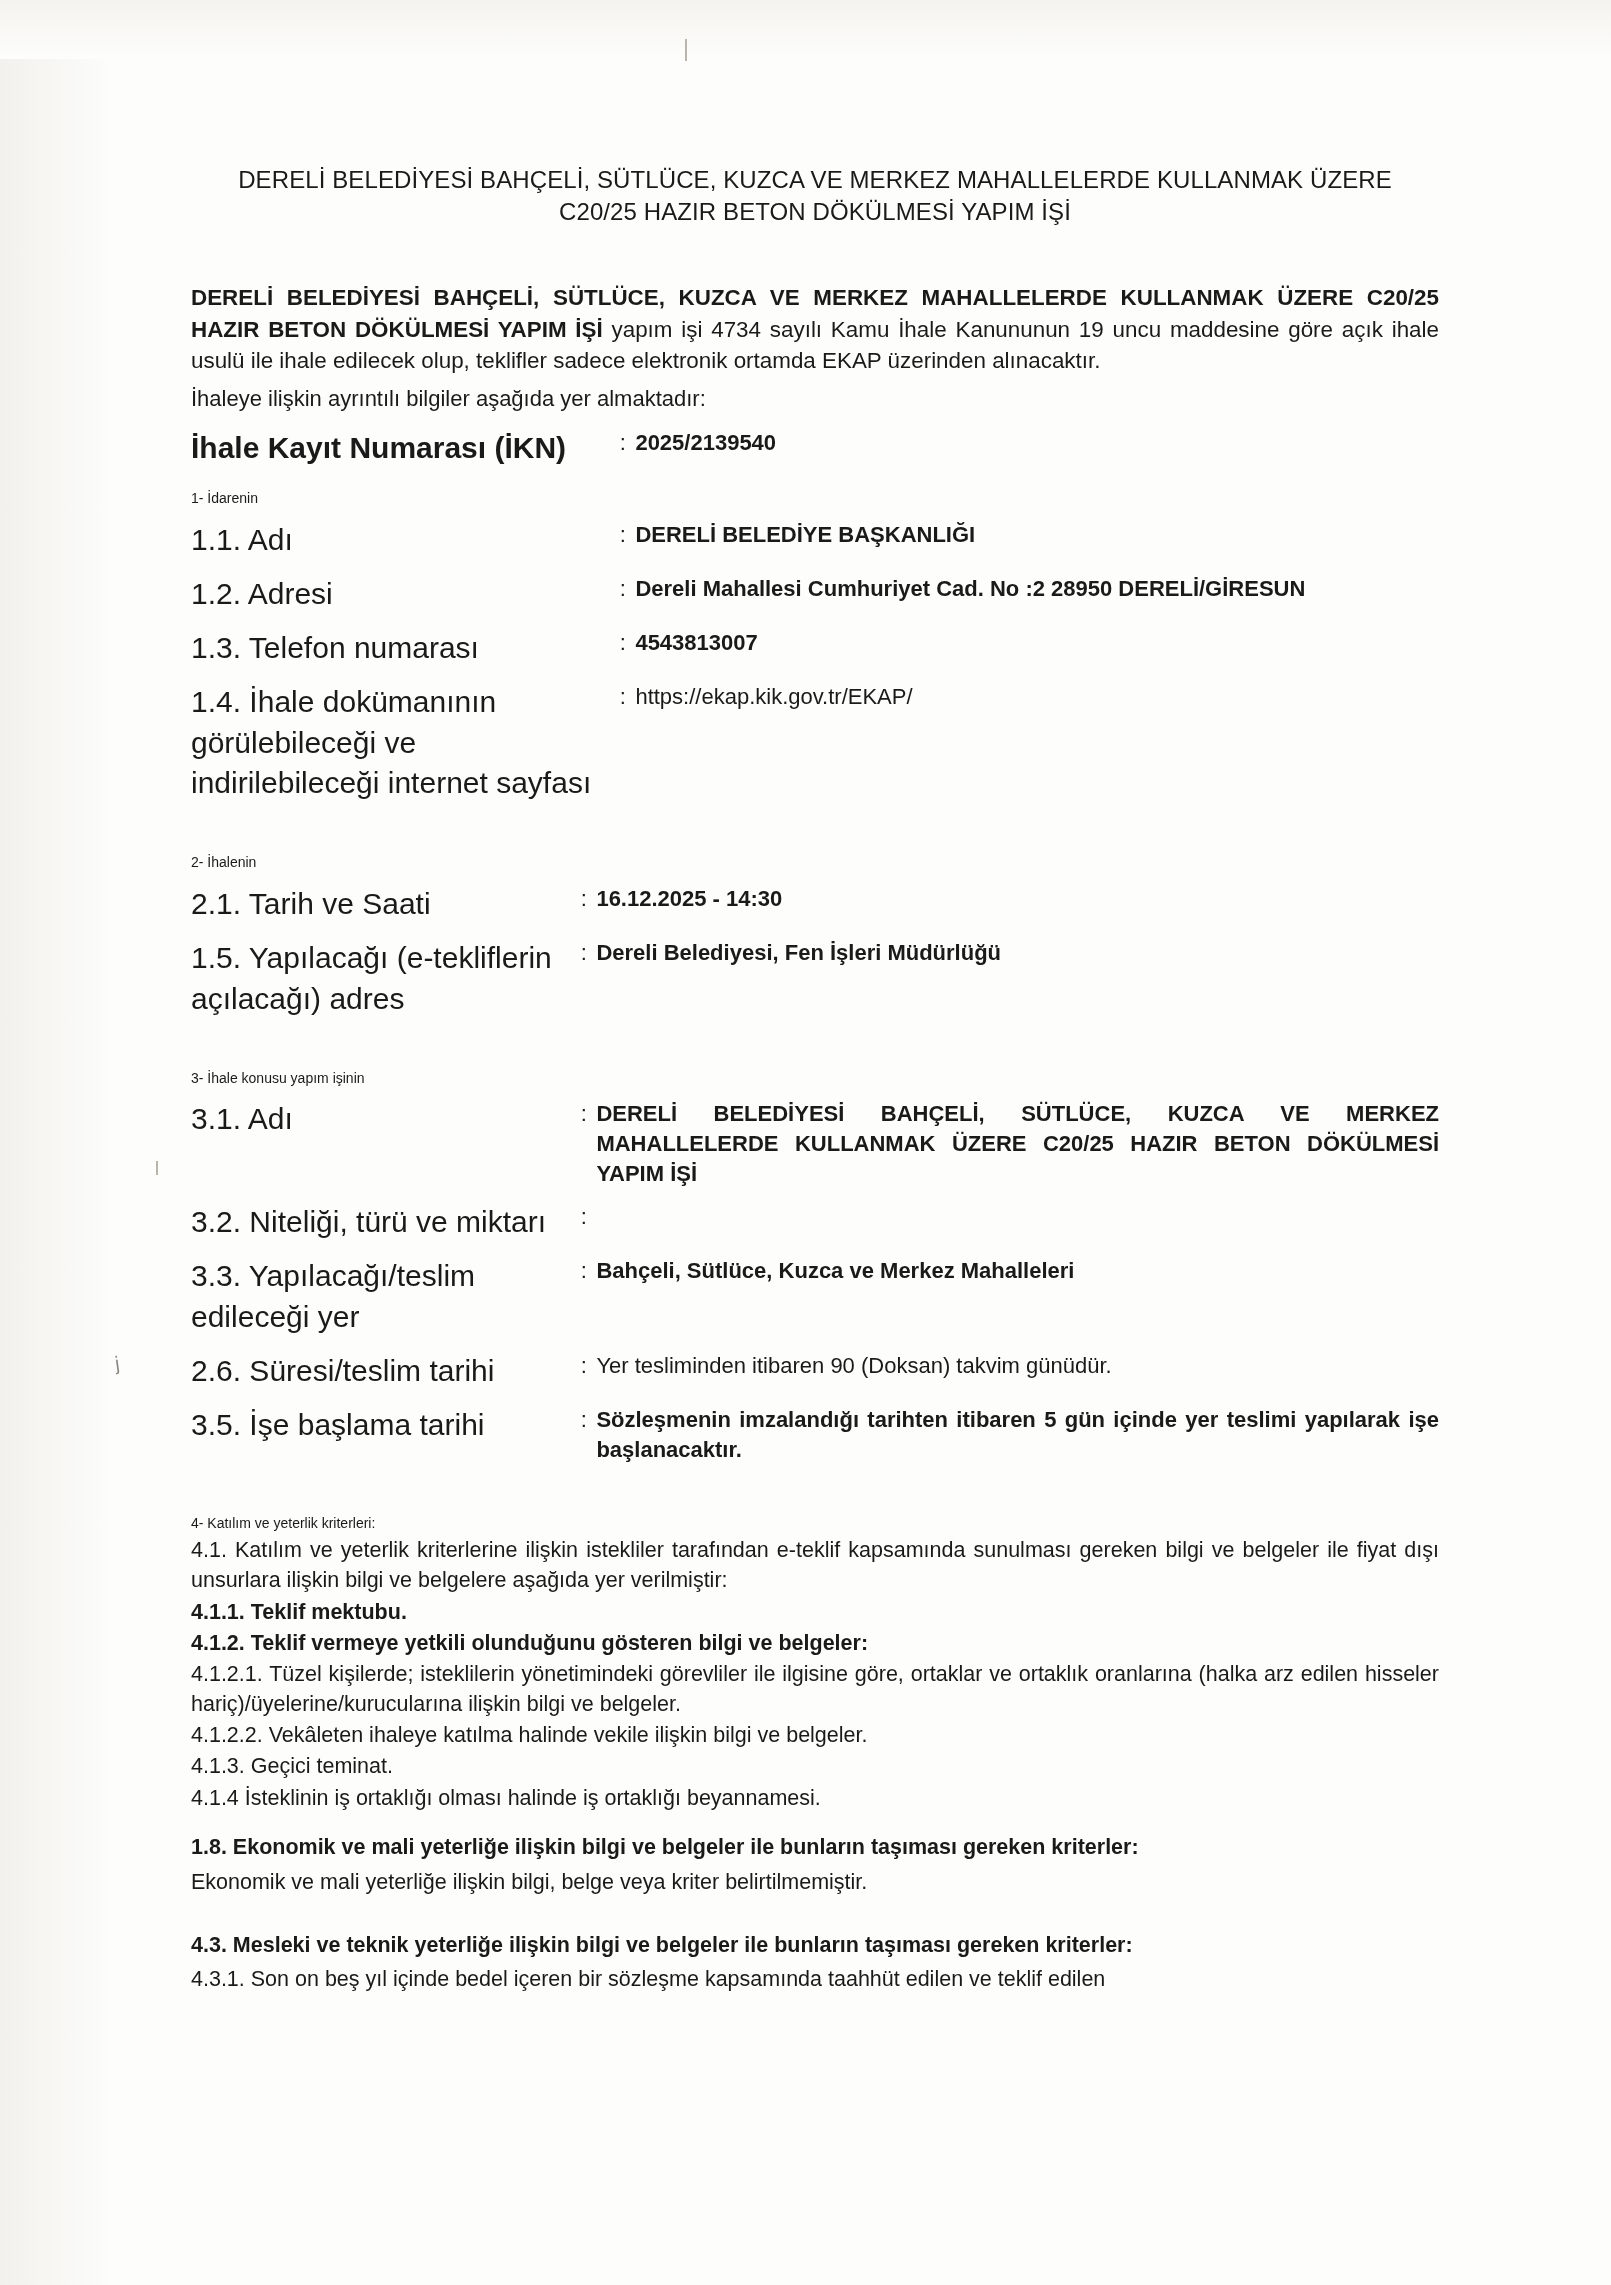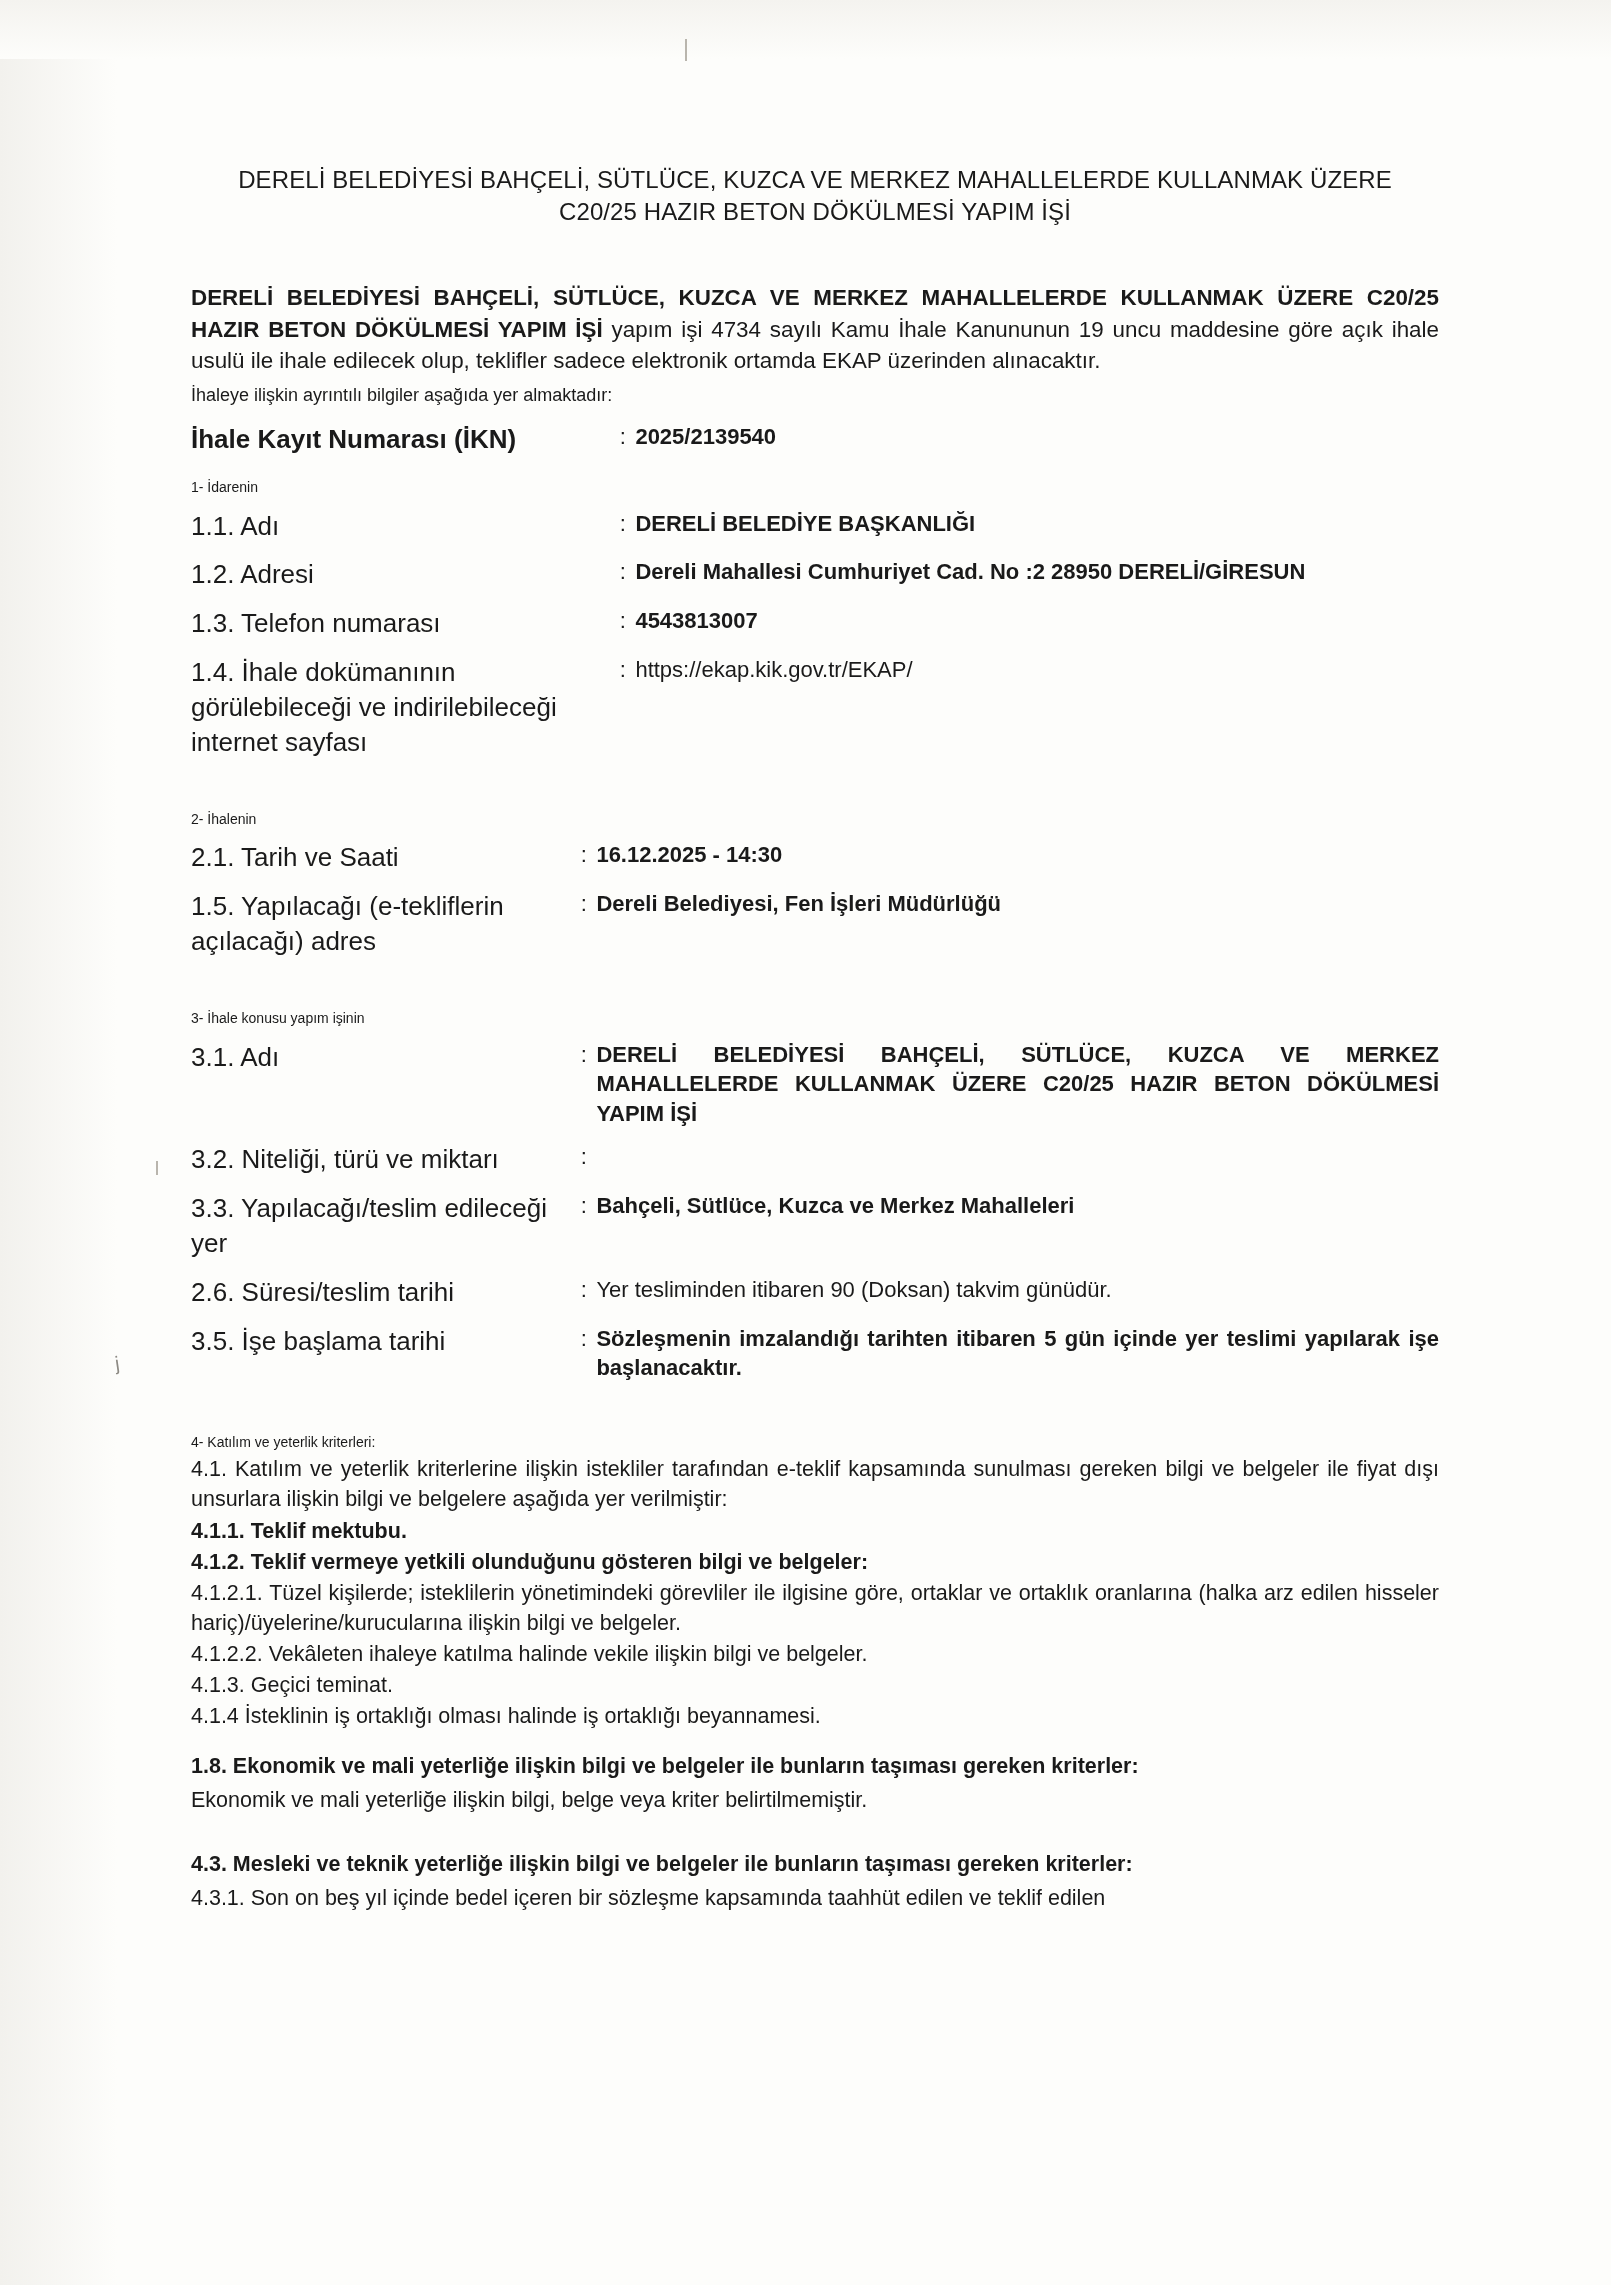--- a/index.html
+++ b/index.html
@@ -53,31 +53,31 @@
     letter-spacing: 0.1px;
     margin: 0 0 53px 0;
     padding: 0 17.6px;
   }
   .intro {
     font-size: 22.4px;
     line-height: 1.42;
     margin: 0 0 5.9px 0;
   }
   .intro-line2 {
-    font-size: 18px;
+    font-size: 22px;
     line-height: 1.42;
     margin: 0 0 3.9px 0;
   }
   .row {
     display: flex;
     align-items: flex-start;
     margin-top: 13.7px;
   }
   .row .label {
-    font-size: 26px;
+    font-size: 30px;
     line-height: 1.35;
     flex: 0 0 419px;
     padding-right: 9.8px;
   }
   .row .colon {
     flex: 0 0 15.6px;
     font-size: 22px;
     line-height: 1.35;
   }
   .row .value {

